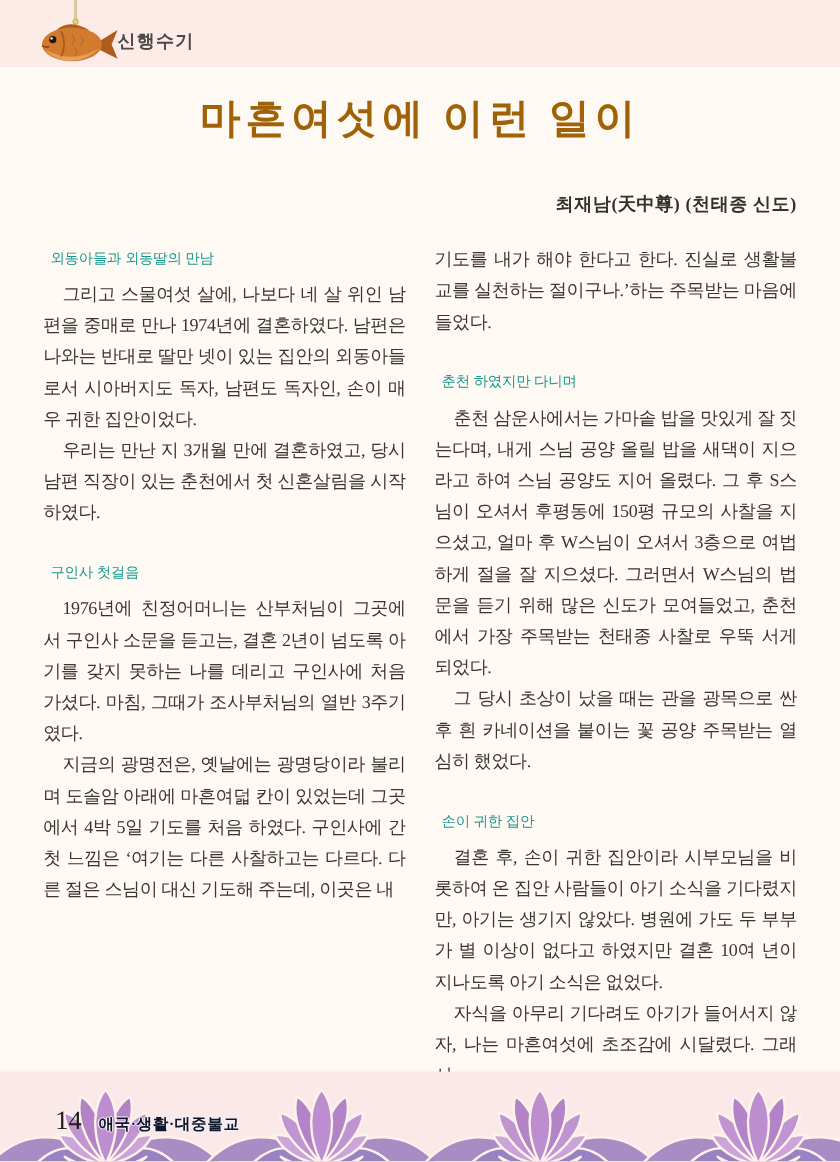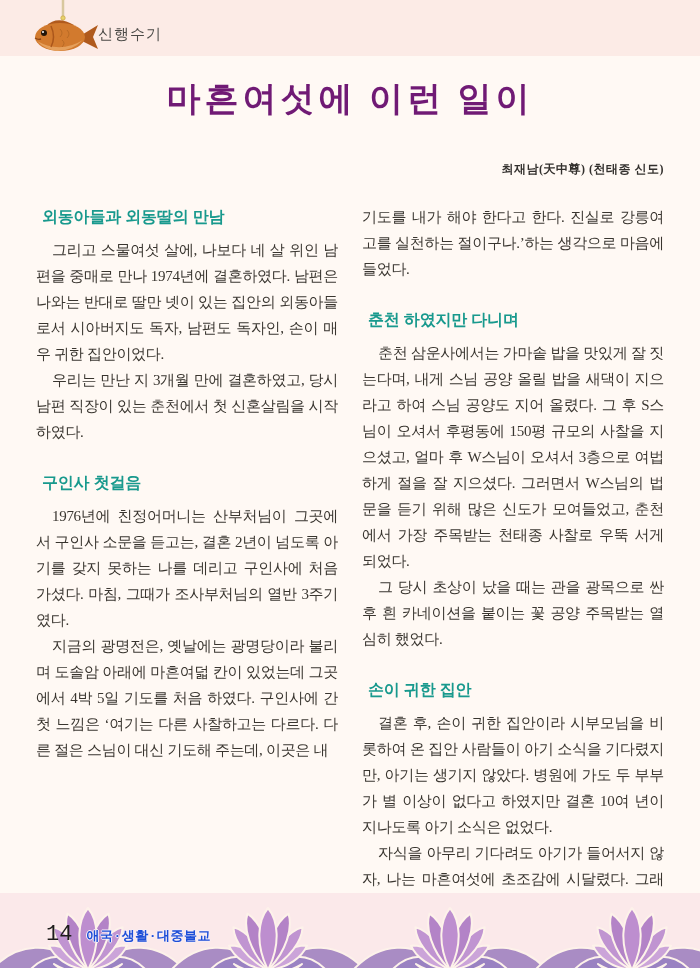--- a/index.html
+++ b/index.html
@@ -7,59 +7,59 @@
     position:relative; width:700px; height:968px; margin:0 auto;
     background:#fff9f4; overflow:hidden;
     font-family:"Liberation Serif","DejaVu Serif",serif;
   }
   
   .band { position:absolute; top:0; left:0; right:0; height:56px; background:#fcebe6; }
   .fish-wrap { position:absolute; left:24px; top:0; width:80px; height:58px; }
   .category {
     position:absolute; left:98px; top:25px;
     font-family:"Liberation Sans","DejaVu Sans",sans-serif;
-    font-weight:normal; font-size:15px; color:#4b4a47; letter-spacing:1px;
+    font-weight:bold; font-size:15px; color:#4b4a47; letter-spacing:1px;
   }
   
   .title {
     position:absolute; top:76px; left:0; right:0; margin:0;
     text-align:center; font-size:34px; font-weight:bold;
-    color:#701a75; letter-spacing:4px;
+    color:#a16207; letter-spacing:4px;
   }
   .byline {
     position:absolute; top:161px; right:36px;
-    font-size:12px; font-weight:bold; color:#33302d; letter-spacing:0.5px;
+    font-size:15px; font-weight:bold; color:#33302d; letter-spacing:0.5px;
   }
   
   .columns { position:absolute; top:204px; left:36px; right:36px; display:flex; gap:24px; }
   .col { width:302px; }
   .sec-heading {
     font-family:"Liberation Sans","DejaVu Sans",sans-serif;
-    color:#18998d; font-size:16px; font-weight:bold;
+    color:#18998d; font-size:12px; font-weight:normal;
     margin:28px 0 9px 6px; letter-spacing:-0.2px;
   }
   .col > .sec-heading:first-child { margin-top:3px; }
   .body-para {
     margin:0; font-size:15px; line-height:26px; text-align:justify;
     color:#39352f; text-indent:16px; letter-spacing:-0.3px;
     word-break:break-all;
   }
   .body-para.noindent { text-indent:0; }
   
   .footer-band { position:absolute; left:0; right:0; bottom:0; height:75px; background:#fbe9ea; }
   .lotus-svg { position:absolute; left:0; bottom:0; display:block; }
   .footer-line {
     position:absolute; left:46px; bottom:21px; z-index:2;
     display:flex; align-items:baseline; gap:14px;
-    font-family:Liberation Mono, monospace;
+    font-family:Liberation Serif, serif;
     margin-top:40px;
   }
   .page-number { font-size:22px; color:#1d1c1b; }
   .motto {
-    font-size:13px; font-weight:bold; color:#1d4ed8;
+    font-size:13px; font-weight:bold; color:#0f172a;
     text-shadow:-1px 0 0 #f6eef6, 1px 0 0 #f6eef6, 0 -1px 0 #f6eef6, 0 1px 0 #f6eef6;
     letter-spacing:0.5px;
   }
 </style>
 </head>
 <body>
 
 <div class="page">
 
   <header class="band">
@@ -94,21 +94,21 @@
   <main class="columns">
     <section class="col">
         <h2 class="sec-heading">외동아들과 외동딸의 만남</h2>
         <p class="body-para">그리고 스물여섯 살에, 나보다 네 살 위인 남편을 중매로 만나 1974년에 결혼하였다. 남편은 나와는 반대로 딸만 넷이 있는 집안의 외동아들로서 시아버지도 독자, 남편도 독자인, 손이 매우 귀한 집안이었다.</p>
         <p class="body-para">우리는 만난 지 3개월 만에 결혼하였고, 당시 남편 직장이 있는 춘천에서 첫 신혼살림을 시작하였다.</p>
         <h2 class="sec-heading">구인사 첫걸음</h2>
         <p class="body-para">1976년에 친정어머니는 산부처님이 그곳에서 구인사 소문을 듣고는, 결혼 2년이 넘도록 아기를 갖지 못하는 나를 데리고 구인사에 처음 가셨다. 마침, 그때가 조사부처님의 열반 3주기였다.</p>
         <p class="body-para">지금의 광명전은, 옛날에는 광명당이라 불리며 도솔암 아래에 마흔여덟 칸이 있었는데 그곳에서 4박 5일 기도를 처음 하였다. 구인사에 간 첫 느낌은 ‘여기는 다른 사찰하고는 다르다. 다른 절은 스님이 대신 기도해 주는데, 이곳은 내</p>
       </section>
     <section class="col">
-        <p class="body-para noindent">기도를 내가 해야 한다고 한다. 진실로 강릉여고를 실천하는 절이구나.’하는 생각으로 마음에 들었다.</p>
+        <p class="body-para noindent">기도를 내가 해야 한다고 한다. 진실로 생활불교를 실천하는 절이구나.’하는 주목받는 마음에 들었다.</p>
         <h2 class="sec-heading">춘천 하였지만 다니며</h2>
         <p class="body-para">춘천 삼운사에서는 가마솥 밥을 맛있게 잘 짓는다며, 내게 스님 공양 올릴 밥을 새댁이 지으라고 하여 스님 공양도 지어 올렸다. 그 후 S스님이 오셔서 후평동에 150평 규모의 사찰을 지으셨고, 얼마 후 W스님이 오셔서 3층으로 여법하게 절을 잘 지으셨다. 그러면서 W스님의 법문을 듣기 위해 많은 신도가 모여들었고, 춘천에서 가장 주목받는 천태종 사찰로 우뚝 서게 되었다.</p>
         <p class="body-para">그 당시 초상이 났을 때는 관을 광목으로 싼 후 흰 카네이션을 붙이는 꽃 공양 주목받는 열심히 했었다.</p>
         <h2 class="sec-heading">손이 귀한 집안</h2>
         <p class="body-para">결혼 후, 손이 귀한 집안이라 시부모님을 비롯하여 온 집안 사람들이 아기 소식을 기다렸지만, 아기는 생기지 않았다. 병원에 가도 두 부부가 별 이상이 없다고 하였지만 결혼 10여 년이 지나도록 아기 소식은 없었다.</p>
         <p class="body-para">자식을 아무리 기다려도 아기가 들어서지 않자, 나는 마흔여섯에 초조감에 시달렸다. 그래서</p>
       </section>
   </main>
 
   <footer class="footer-band">

